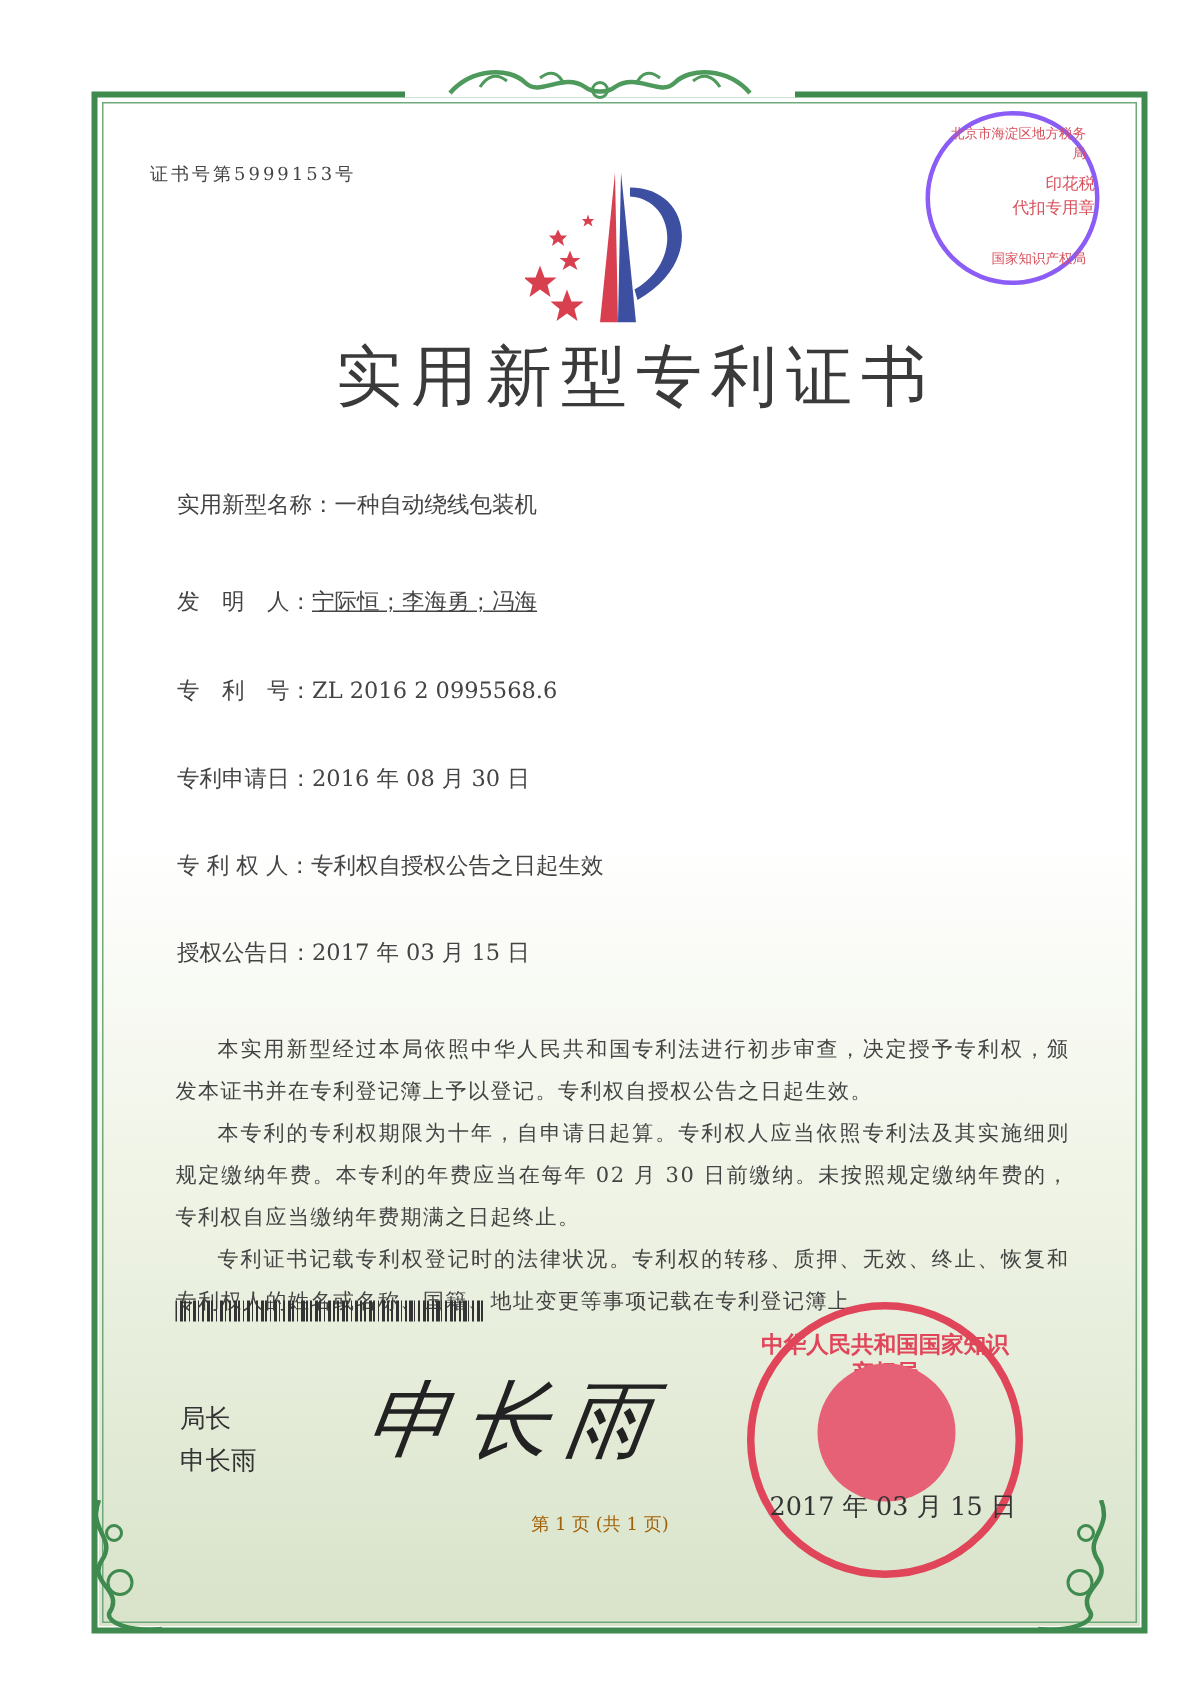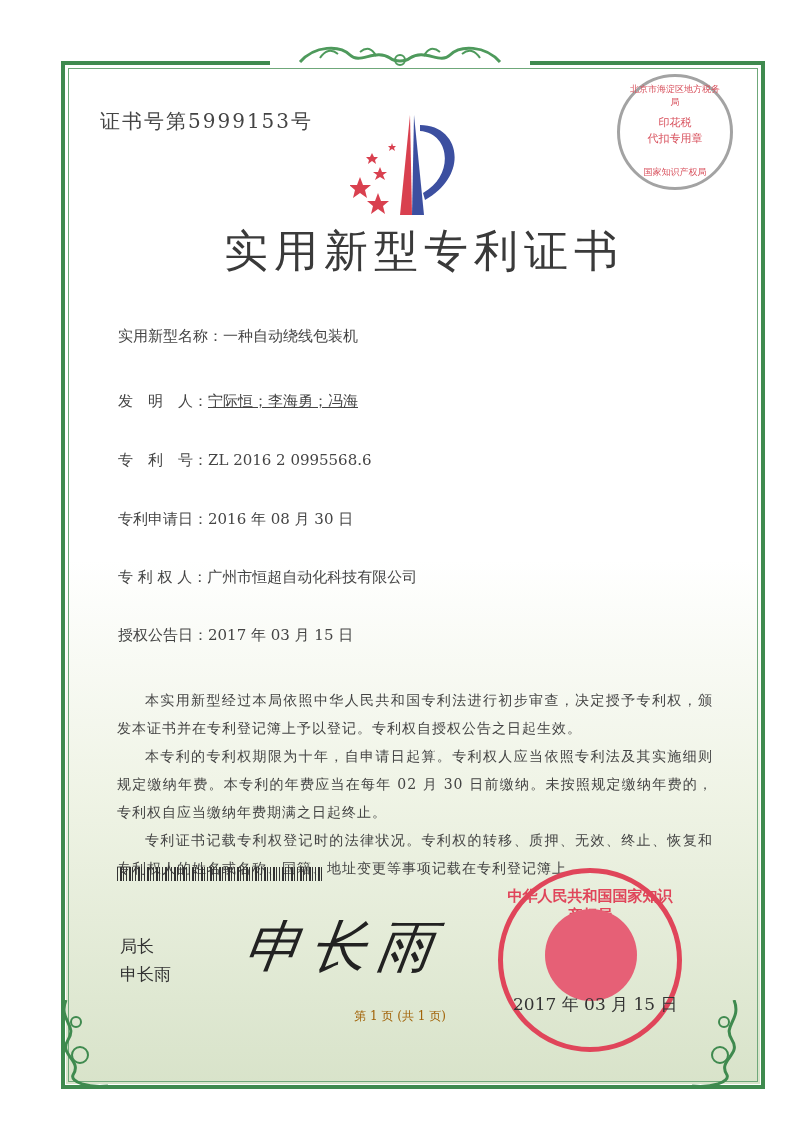--- a/index.html
+++ b/index.html
@@ -8,23 +8,23 @@
   .frame { position:absolute; left:61px; top:61px; width:704px; height:1028px;
            border:4px solid #3f8a4f; box-sizing:border-box; }
   .frame-inner { position:absolute; left:3px; top:3px; right:3px; bottom:3px; border:1px solid #6fa87a; }
   .bg-wave { position:absolute; left:66px; top:560px; width:694px; height:524px;
     background: linear-gradient(to bottom, rgba(255,255,255,0) 0%, rgba(226,234,208,0.55) 45%, rgba(212,224,196,0.9) 100%),
       repeating-linear-gradient(172deg, rgba(255,255,255,0.0) 0px, rgba(255,255,255,0.0) 5px, rgba(255,255,255,0.55) 6px, rgba(255,255,255,0.0) 7px); }
   .ornament-top { position:absolute; left:270px; top:40px; width:260px; height:30px; }
   .corner { position:absolute; width:60px; height:90px; }
   .corner.bl { left:58px; top:1000px; }
   .corner.br { left:682px; top:1000px; }
-  .cert-no { position:absolute; left:100px; top:108px; font-size:20px; letter-spacing:2px; color:#444; }
-  .stamp-tax { position:absolute; left:617px; top:74px; width:116px; height:116px; border:3px solid #a3a3a3;
-               border-radius:50%; box-sizing:border-box; color:#d8505c; text-align:center; }
+  .cert-no { position:absolute; left:100px; top:108px; font-size:12px; letter-spacing:2px; color:#444; }
+  .stamp-tax { position:absolute; left:617px; top:74px; width:116px; height:116px; border:3px solid #8b5cf6;
+               border-radius:50%; box-sizing:border-box; color:#d8505c; text-align:right; }
   .stamp-tax .inner { position:absolute; left:0; right:0; top:38px; font-size:11px; line-height:16px; }
   .stamp-tax .ring { position:absolute; left:6px; right:6px; top:6px; font-size:9px; }
   .stamp-tax .ring-b { position:absolute; left:6px; right:6px; bottom:8px; font-size:9px; }
   .logo { position:absolute; left:350px; top:115px; width:110px; height:100px; }
   .title { position:absolute; left:0; right:0; top:222px; text-align:center; font-size:44px; letter-spacing:6px;
            color:#3a3a3a; font-family:"DejaVu Serif", serif;padding-left:48px; }
   .field { position:absolute; left:118px; font-size:15px; color:#444; white-space:nowrap; }
   .field .lbl { display:inline-block; }
   .paras { position:absolute; left:117px; top:686px; width:596px; font-size:14px; line-height:28px; color:#444; letter-spacing:1px; }
   .paras p { margin:0; text-indent:2em; text-align:justify; }
@@ -96,21 +96,21 @@
 <div class="field" style="top:392px;text-decoration:underline;">
   <span class="lbl">发　明　人：</span><span>宁际恒；李海勇；冯海</span>
 </div>
 <div class="field" style="top:451px;">
   <span class="lbl">专　利　号：</span><span>ZL 2016 2 0995568.6</span>
 </div>
 <div class="field" style="top:510px;">
   <span class="lbl">专利申请日：</span><span>2016 年 08 月 30 日</span>
 </div>
 <div class="field" style="top:568px;">
-  <span class="lbl">专 利 权 人：</span><span>广州市恒超自动化科技有限公司</span>
+  <span class="lbl">专 利 权 人：</span><span>专利权自授权公告之日起生效</span>
 </div>
 <div class="field" style="top:626px;">
   <span class="lbl">授权公告日：</span><span>2017 年 03 月 15 日</span>
 </div>
 
 <div class="paras">
   <p>本实用新型经过本局依照中华人民共和国专利法进行初步审查，决定授予专利权，颁发本证书并在专利登记簿上予以登记。专利权自授权公告之日起生效。</p>
   <p>本专利的专利权期限为十年，自申请日起算。专利权人应当依照专利法及其实施细则规定缴纳年费。本专利的年费应当在每年 02 月 30 日前缴纳。未按照规定缴纳年费的，专利权自应当缴纳年费期满之日起终止。</p>
   <p>专利证书记载专利权登记时的法律状况。专利权的转移、质押、无效、终止、恢复和专利权人的姓名或名称、国籍、地址变更等事项记载在专利登记簿上。</p>
 </div>

